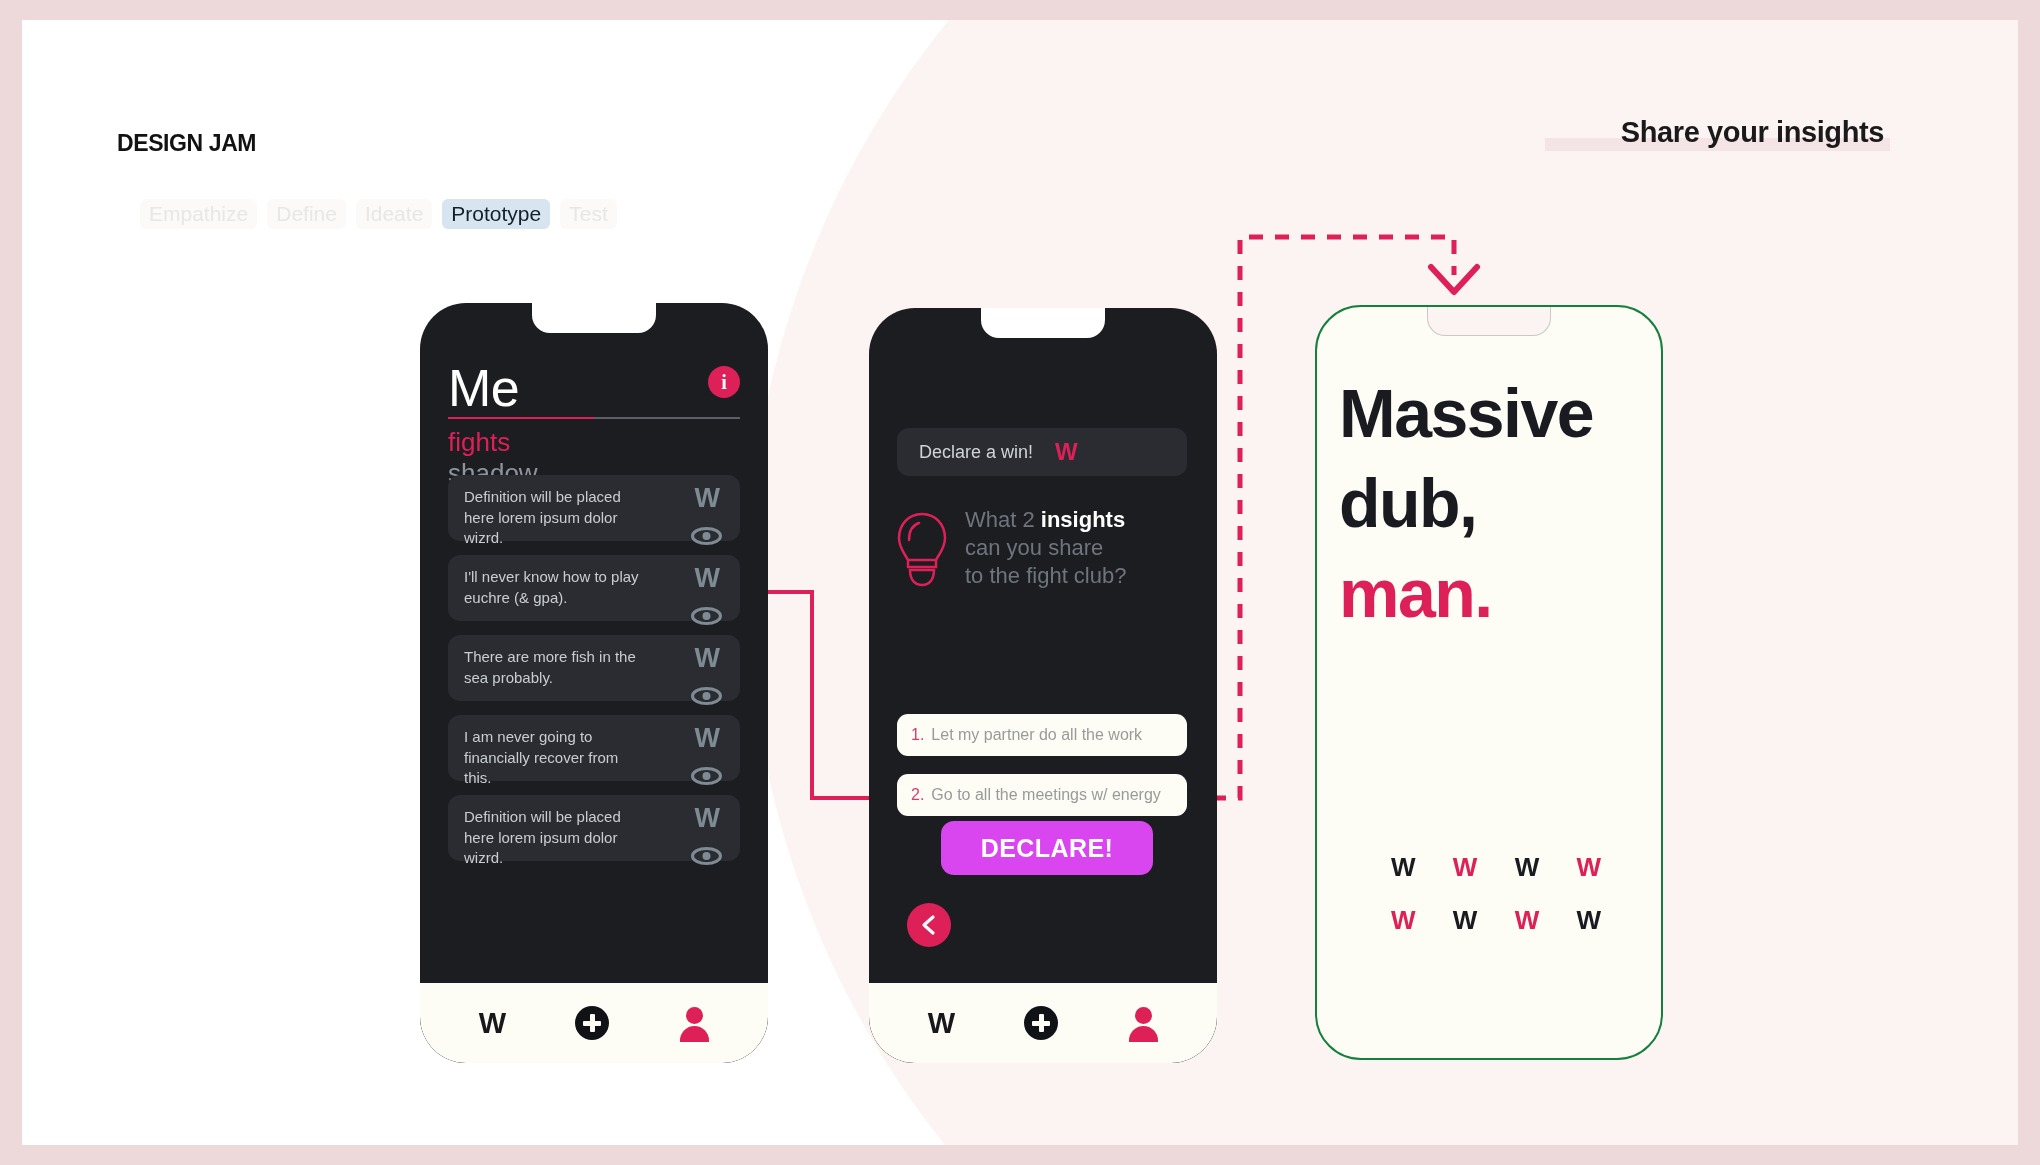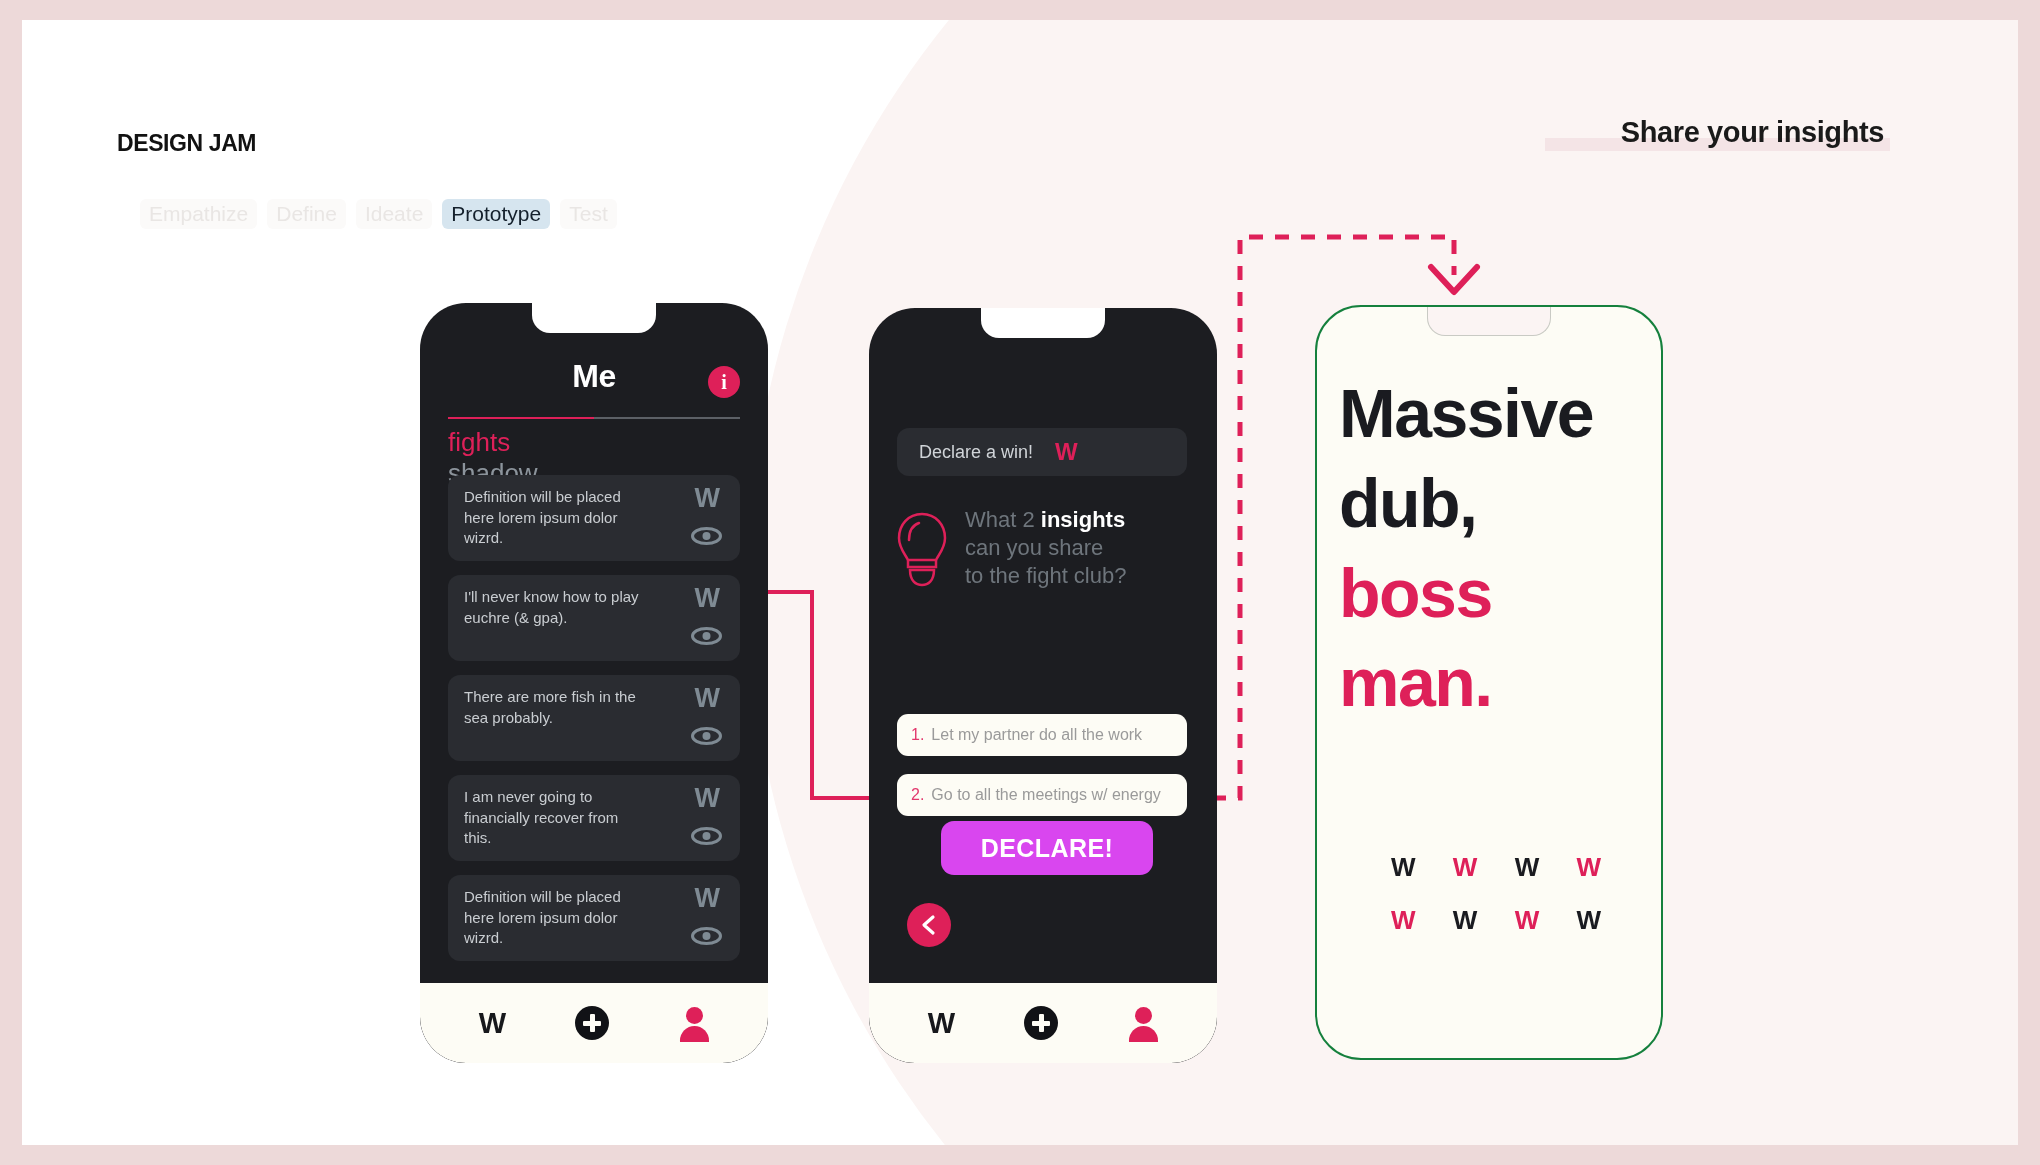--- a/index.html
+++ b/index.html
@@ -104,21 +104,21 @@
   
   #phone1 {
     left: 398px; top: 283px;
     width: 348px; height: 760px;
     background: #1C1D21;
     overflow: hidden;
   }
   #phone1 .notch { background: #FFFFFF; }
 
   .p1-head { position: absolute; left: 28px; top: 55px; width: 292px; }
-  .p1-title { font-size: 32px; font-weight: bold; color: #FFFFFF; letter-spacing: -0.5px; text-align: center; }
+  .p1-title { font-size: 52px; font-weight: normal; color: #FFFFFF; letter-spacing: -0.5px; }
   .info-badge {
     position: absolute; right: 0; top: 8px;
     width: 32px; height: 32px; border-radius: 50%;
     background: #DE2059;
     display: flex; align-items: center; justify-content: center;
     color: #fff; font-size: 20px; font-weight: bold; font-family: "Liberation Serif", serif;
   }
   .p1-tabrow { position: absolute; left: 28px; top: 114px; width: 292px; }
   .p1-tabline { display: flex; height: 2px; }
   .p1-tabline i { display: block; height: 2px; }
@@ -128,21 +128,21 @@
   .p1-tab { font-size: 26px; color: #8C949C; }
   .p1-tab.active { color: #DE2059; }
 
   .p1-list { position: absolute; left: 28px; top: 172px; width: 292px; }
   .p1-card {
     background: #2A2C31;
     border-radius: 12px;
     margin-bottom: 14px;
     padding: 12px 14px 12px 16px;
     position: relative;
-    height: 86px;
+    height: 66px;
   }
   .p1-card-text {
     font-size: 15px;
     line-height: 1.37;
     color: #C9CDD1;
     width: 180px;
   }
   .p1-card-w {
     position: absolute; right: 20px; top: 10px;
     font-size: 27px; font-weight: bold; color: #7F8B94;
@@ -408,21 +408,20 @@
       <div class="nav-person"></div>
     </div>
   </div>
 
   <div class="phone" id="phone3">
     <div class="notch"></div>
 
     <div class="p3-lines">
       <div class="p3-line dark">Massive</div>
       <div class="p3-line dark">dub,</div>
-      <div class="p3-line pink">boss</div>
       <div class="p3-line pink">man.</div>
     </div>
 
     <div class="p3-wgrid">
       <div class="p3-wrow">
         <span class="p3-w dark">W</span>
         <span class="p3-w pink">W</span>
         <span class="p3-w dark">W</span>
         <span class="p3-w pink">W</span>
       </div>

